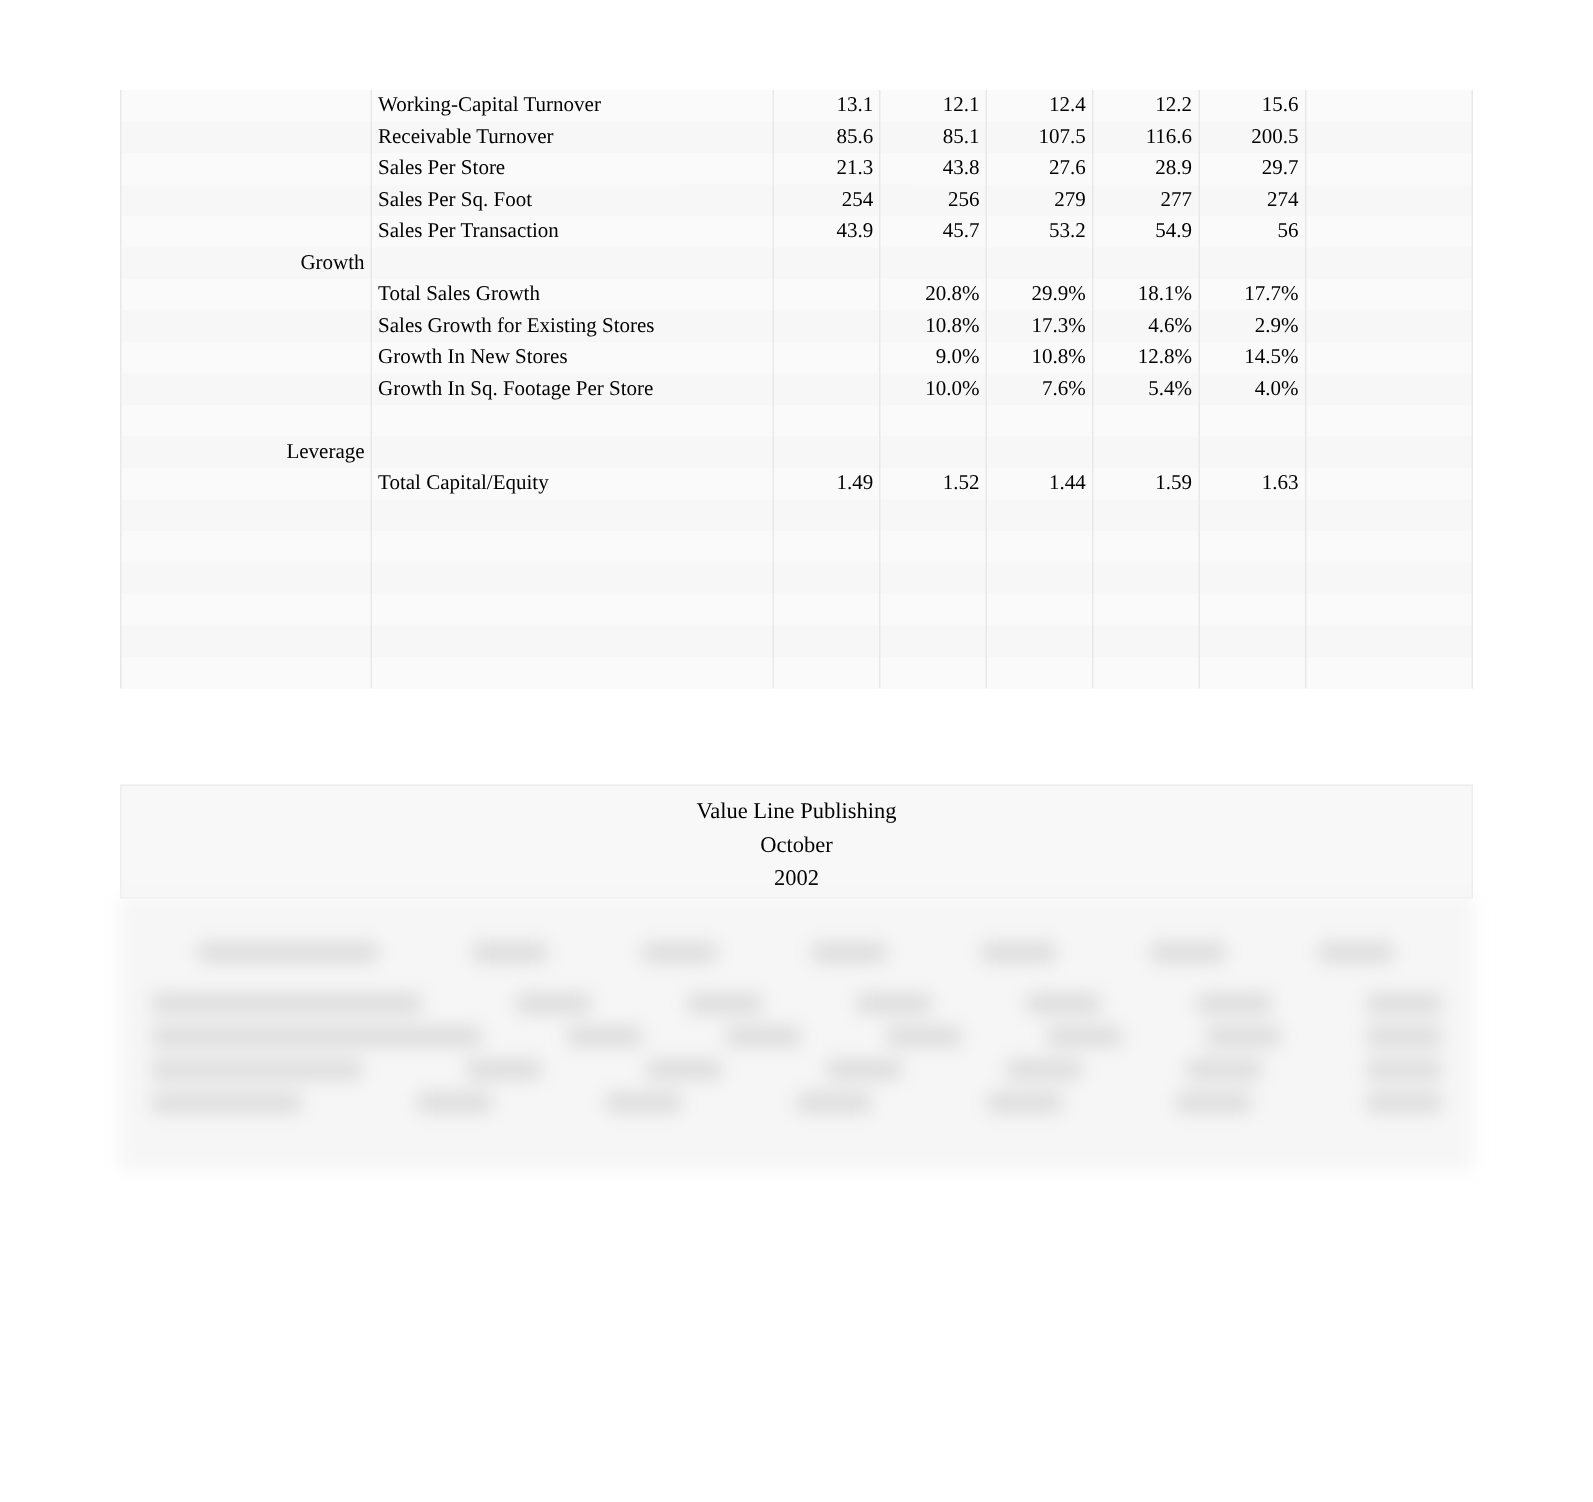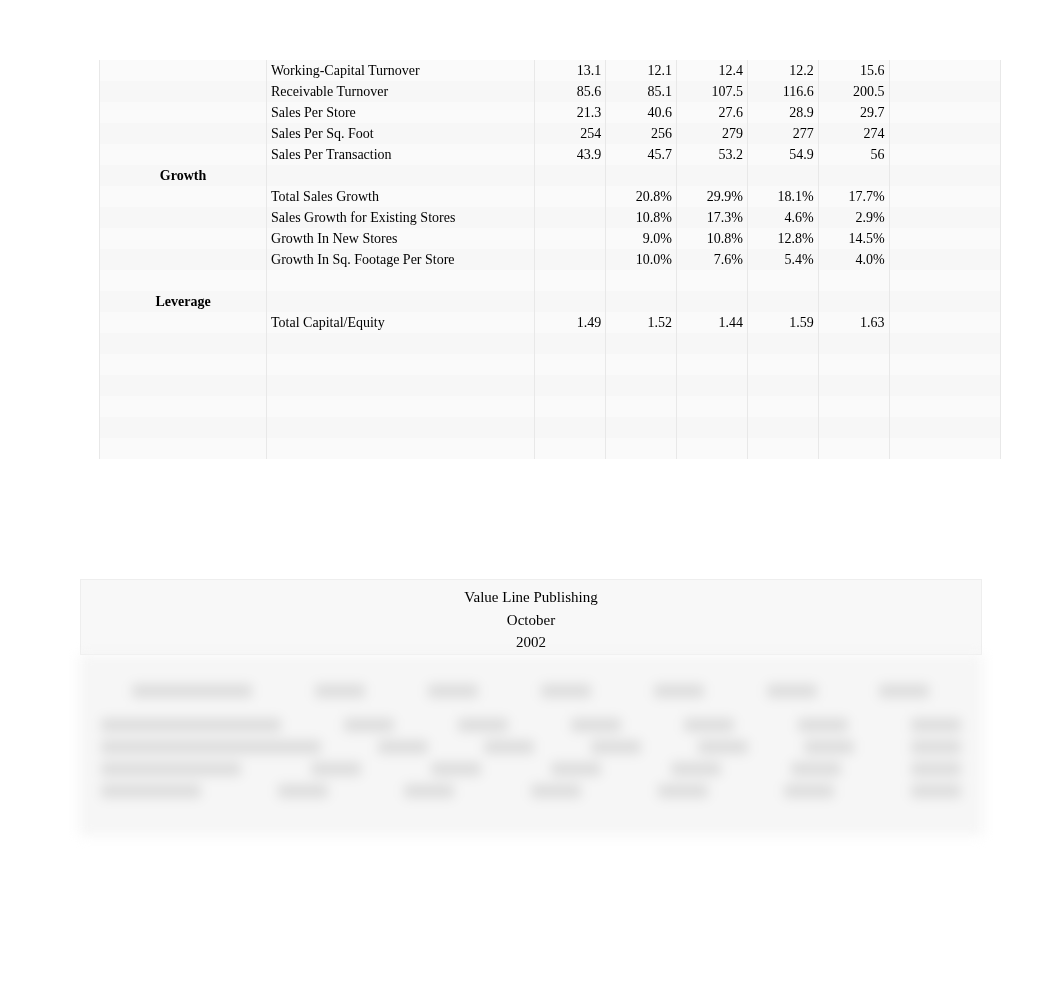--- a/index.html
+++ b/index.html
@@ -14,21 +14,20 @@
       height: 1001px;
       position: relative;
     }
     .page-container {
       padding: 60px 80px 0 80px;
     }
     .data-table {
       width: 100%;
       border-collapse: collapse;
       background: linear-gradient(to bottom, #fafafa 0%, #f5f5f5 100%);
-      margin-left: 19px;
     }
     .data-table td {
       padding: 2px 4px;
       font-size: 14px;
       color: #000;
       border-left: 1px solid #e8e8e8;
       border-right: 1px solid #e8e8e8;
       height: 21px;
       vertical-align: middle;
     }
@@ -50,25 +49,24 @@
     }
     .col-num {
       width: 70px;
       text-align: right;
       padding-right: 8px;
     }
     .col-tail {
       width: 110px;
     }
     .section-header {
-      font-weight: bold;
-      text-align: center;
+      font-weight: normal;
     }
     .title-block {
-      margin-top: 120px;
+      margin-top: 64px;
       text-align: center;
       font-size: 15px;
       line-height: 1.5;
       background: #f8f8f8;
       border: 1px solid #eee;
       padding: 6px 0 0 0;
       font-family: Liberation Serif, serif;
     }
     .title-line {
       display: block;
@@ -133,21 +131,21 @@
           <td class="col-num">85.1</td>
           <td class="col-num">107.5</td>
           <td class="col-num">116.6</td>
           <td class="col-num">200.5</td>
           <td class="col-tail"></td>
         </tr>
         <tr>
           <td class="col-label-outer section-header"></td>
           <td class="col-label-inner">Sales Per Store</td>
           <td class="col-num">21.3</td>
-          <td class="col-num">40.6</td>
+          <td class="col-num">43.8</td>
           <td class="col-num">27.6</td>
           <td class="col-num">28.9</td>
           <td class="col-num">29.7</td>
           <td class="col-tail"></td>
         </tr>
         <tr>
           <td class="col-label-outer section-header"></td>
           <td class="col-label-inner">Sales Per Sq. Foot</td>
           <td class="col-num">254</td>
           <td class="col-num">256</td>

